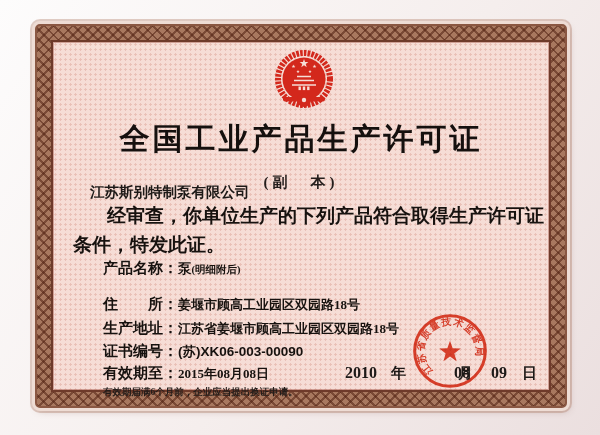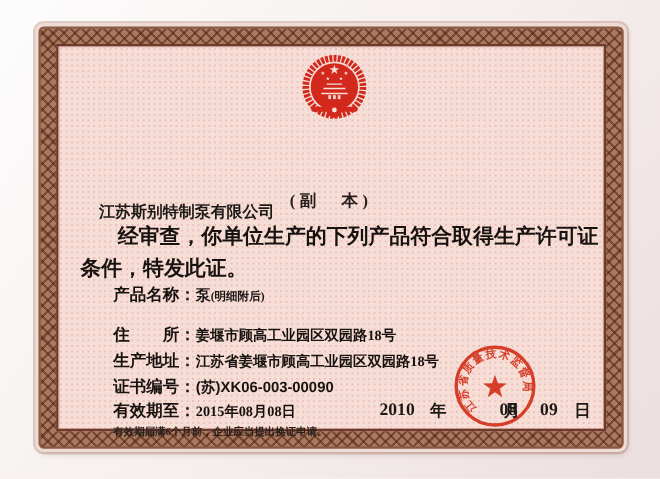--- a/index.html
+++ b/index.html
@@ -101,20 +101,21 @@
       <path d="M29,26.5 H43 M26,30.5 H46 M24,35 H48" stroke="#f6ddd6" stroke-width="1.3" fill="none"></path>
       <rect x="30.5" y="36.5" width="2.4" height="3.6" fill="#f6ddd6"></rect>
       <rect x="34.8" y="36.5" width="2.4" height="3.6" fill="#f6ddd6"></rect>
       <rect x="39.1" y="36.5" width="2.4" height="3.6" fill="#f6ddd6"></rect>
 
       <rect x="15" y="47" width="42" height="4.5" rx="2" fill="#d3281c"></rect>
       <circle cx="36" cy="50" r="7" fill="#d3281c"></circle>
       <circle cx="36" cy="50" r="2.2" fill="#f6ddd6"></circle>
     </svg>
 
+    <div class="abs title">全国工业产品生产许可证</div>
     <div class="abs subtitle">(副　本)</div>
 
     <div class="abs company">江苏斯别特制泵有限公司</div>
 
     <div class="abs statement">
       <div class="l1">经审查，你单位生产的下列产品符合取得生产许可证</div>
       <div class="l2">条件，特发此证。</div>
     </div>
 
     <div class="abs row row-product">

